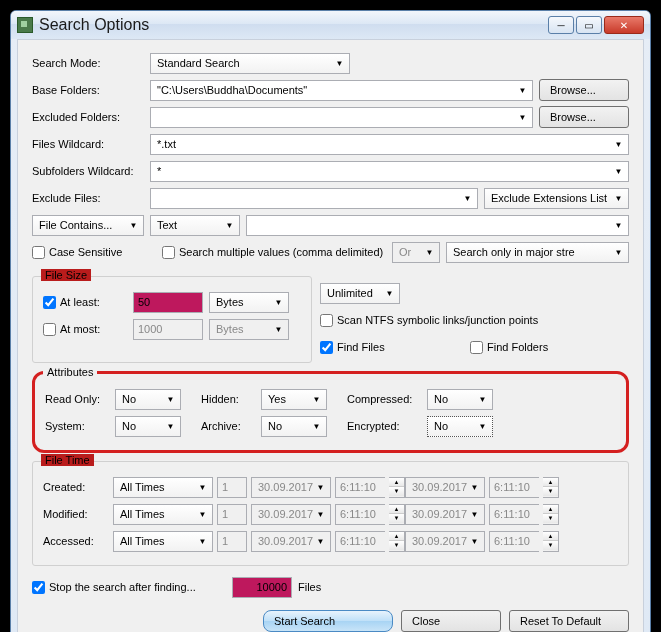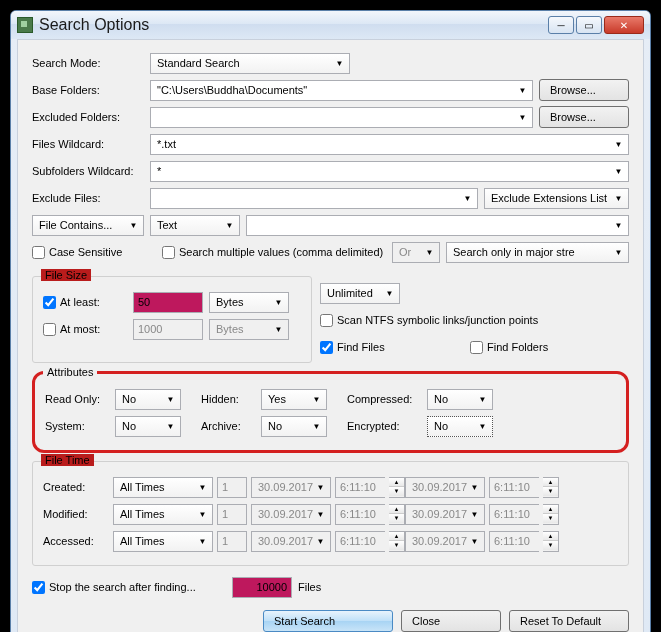--- a/index.html
+++ b/index.html
@@ -92,20 +92,21 @@
   border: 1px solid #707070;
   background: linear-gradient(to bottom, #f2f2f2, #e3e3e3);
   border-radius: 3px;
   padding: 0 10px;
   display: flex; align-items: center; justify-content: flex-start;
   cursor: default;
 }
 .btn.primary {
   background: linear-gradient(to bottom, #e8f3fc, #bfe0f8 50%, #a8d4f4 51%, #c8e4f8);
   border-color: #4a8ac4;
+  border-radius: 8px;
 }
 
 .chk { display: flex; align-items: center; gap: 4px; }
 .chk input { width: 13px; height: 13px; }
 
 .group {
   border: 1px solid #d0d0d0;
   border-radius: 3px;
   position: relative;
   margin-top: 8px;

